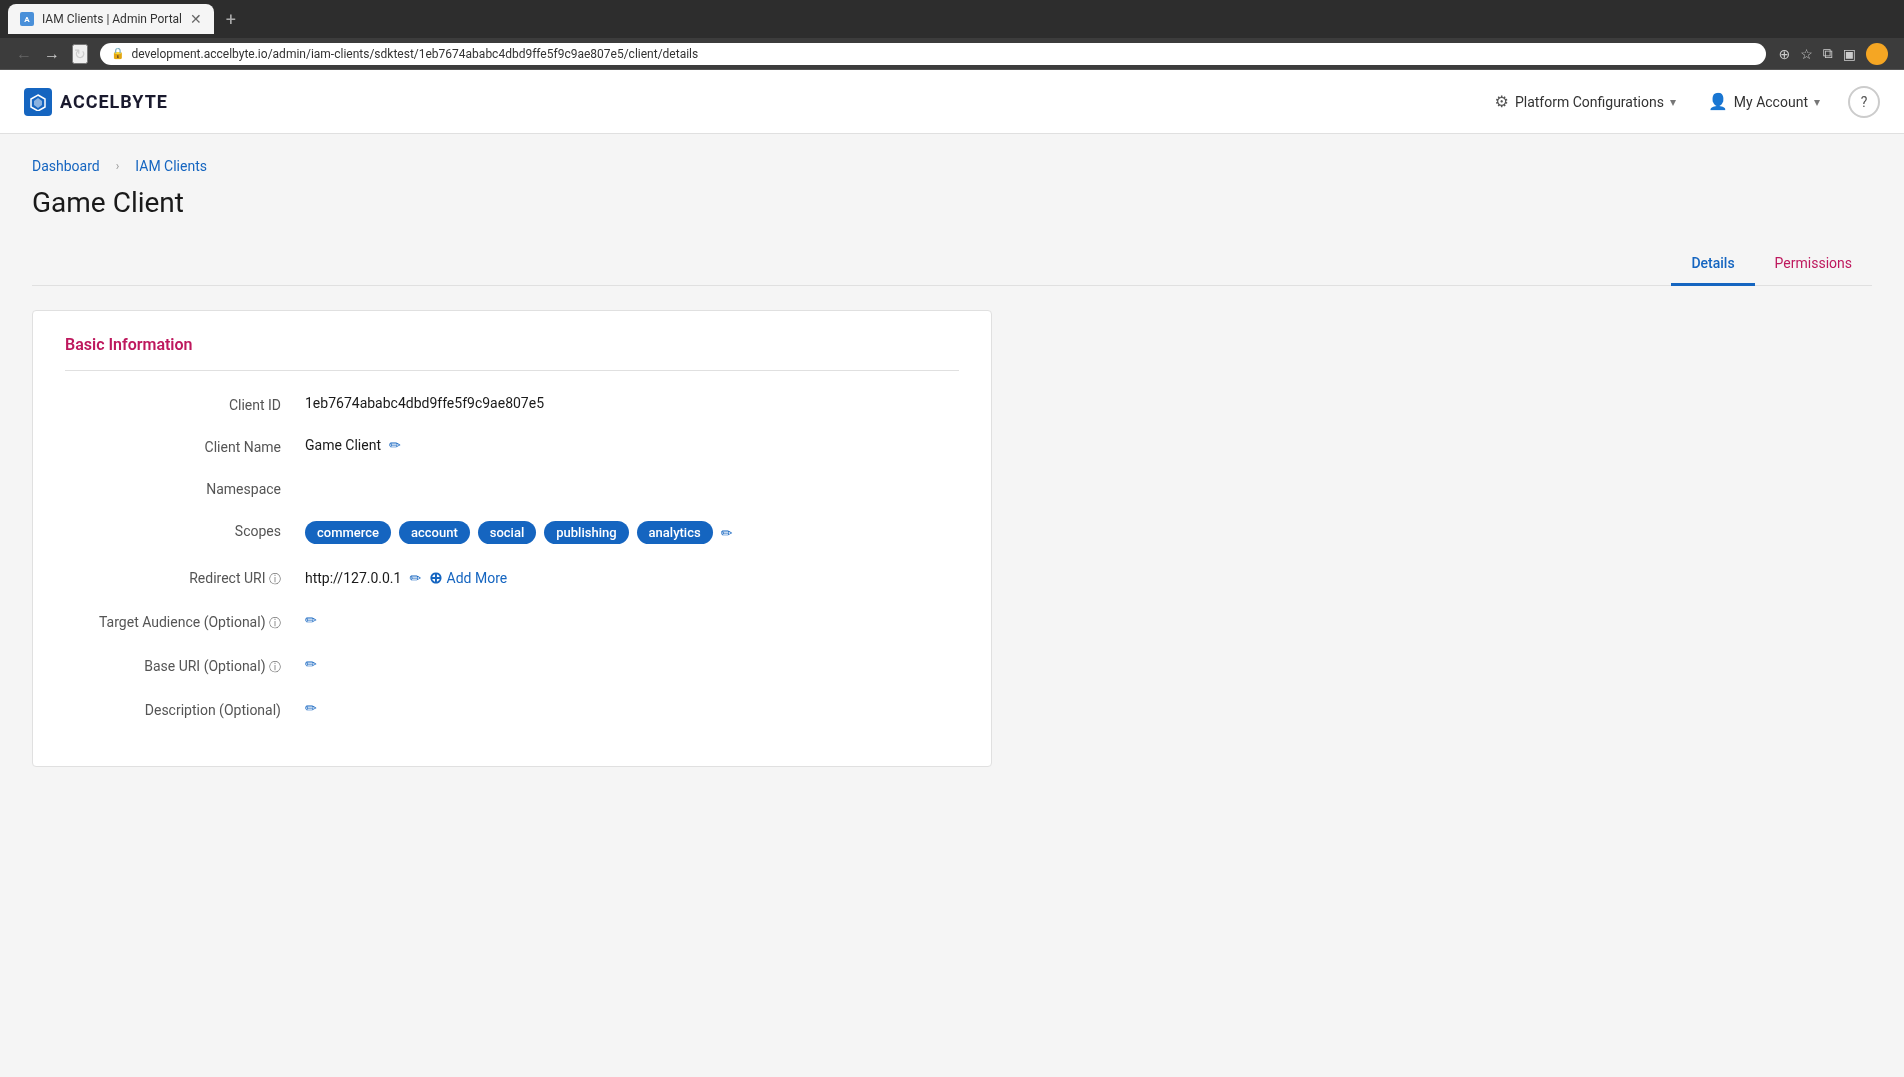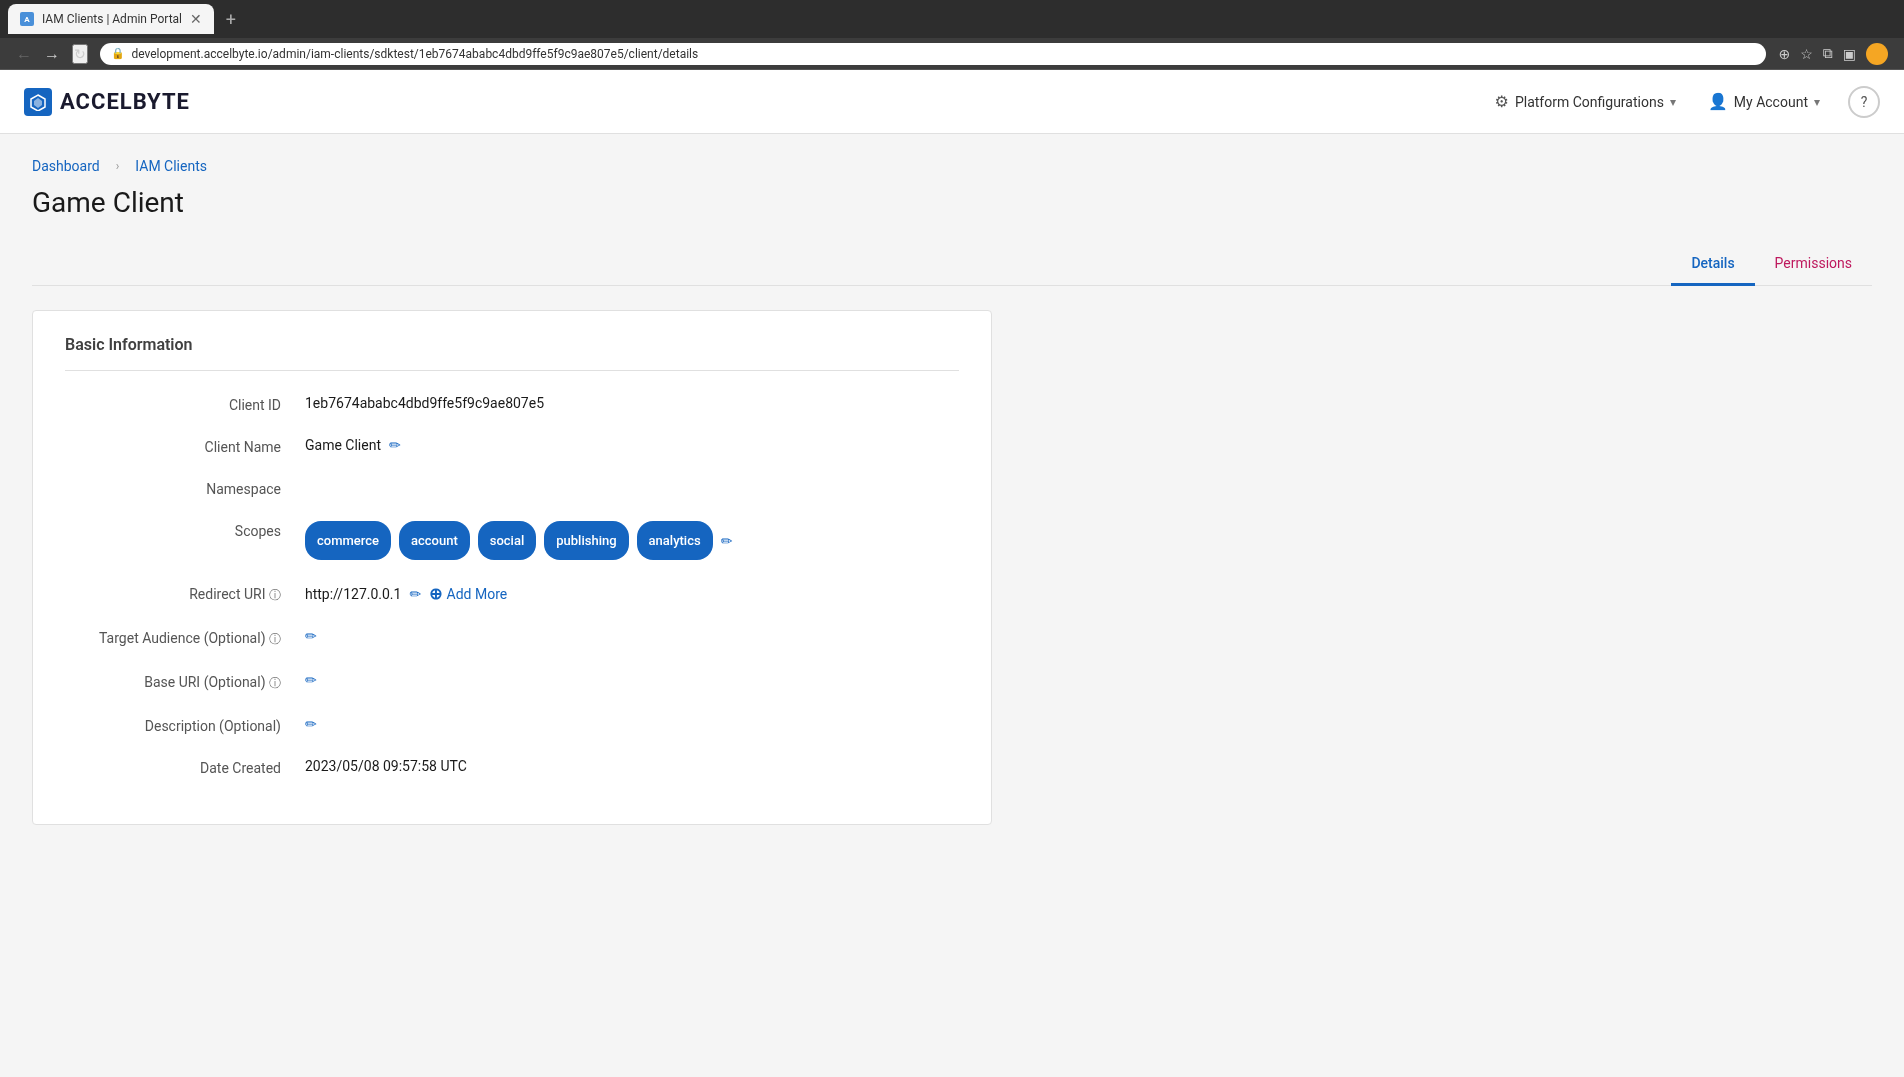--- a/index.html
+++ b/index.html
@@ -19,52 +19,52 @@
     .address-lock { color: #555; font-size: 11px; }
     .browser-actions { display: flex; gap: 10px; align-items: center; }
     .browser-action-btn { color: #ccc; font-size: 14px; cursor: pointer; }
     .profile-circle { width: 22px; height: 22px; border-radius: 50%; background: #f5a623; display: flex; align-items: center; justify-content: center; }
 
     
     .app-header { background: white; height: 64px; display: flex; align-items: center; padding: 0 24px; border-bottom: 1px solid #e0e0e0; position: relative; }
     .logo-area { display: flex; align-items: center; gap: 8px; }
     .logo-icon { width: 28px; height: 28px; background: #1565c0; border-radius: 4px; display: flex; align-items: center; justify-content: center; }
     .logo-icon svg { width: 18px; height: 18px; }
-    .logo-text { font-size: 22px; font-weight: 700; color: #1a1a2e; letter-spacing: 1px; }
+    .logo-text { font-size: 18px; font-weight: 700; color: #1a1a2e; letter-spacing: 1px; }
     .header-nav { margin-left: auto; display: flex; align-items: center; gap: 8px; }
     .header-nav-item { display: flex; align-items: center; gap: 6px; padding: 8px 12px; border-radius: 4px; cursor: pointer; color: #333; font-size: 14px; }
     .header-nav-icon { color: #555; font-size: 16px; }
     .header-help { width: 32px; height: 32px; border-radius: 50%; border: 2px solid #ccc; display: flex; align-items: center; justify-content: center; color: #555; font-size: 14px; cursor: pointer; margin-left: 8px; }
     .chevron-down { font-size: 12px; color: #777; }
 
     
     .main-content { padding: 24px 32px; }
     .breadcrumb { display: flex; align-items: center; gap: 16px; font-size: 14px; color: #555; margin-bottom: 12px; }
     .breadcrumb-link { color: #1565c0; text-decoration: none; cursor: pointer; }
     .breadcrumb-sep { color: #999; font-size: 12px; }
     .page-title { font-size: 28px; font-weight: 400; color: #1a1a1a; margin-bottom: 24px; }
 
     
     .tabs { display: flex; border-bottom: 1px solid #e0e0e0; margin-bottom: 0; justify-content: flex-end; }
     .tab { padding: 12px 20px; font-size: 14px; cursor: pointer; color: #be185d; border-bottom: 3px solid transparent; margin-bottom: -1px; }
     .tab.active { color: #1565c0; border-bottom-color: #1565c0; font-weight: 500; }
 
     
     .card { background: white; border-radius: 4px; border: 1px solid #e0e0e0; padding: 24px 32px; max-width: 960px; margin: 24px 0; }
-    .card-title { font-size: 16px; font-weight: 600; color: #404040; margin-bottom: 24px; padding-bottom: 16px; border-bottom: 1px solid #e0e0e0; }
+    .card-title { font-size: 16px; font-weight: 600; color: #be185d; margin-bottom: 24px; padding-bottom: 16px; border-bottom: 1px solid #e0e0e0; }
 
     
     .field-row { display: flex; align-items: flex-start; margin-bottom: 24px; }
     .field-label { width: 240px; text-align: right; padding-right: 24px; font-size: 14px; color: #555; padding-top: 2px; flex-shrink: 0; }
     .field-value { flex: 1; font-size: 14px; color: #1a1a1a; display: flex; align-items: center; gap: 8px; flex-wrap: wrap; text-align: right; }
     .edit-icon { color: #1565c0; cursor: pointer; font-size: 14px; }
     .info-icon { color: #777; font-size: 12px; cursor: help; }
 
     
-    .scope-tag { background: #1565c0; color: white; padding: 12px 12px; border-radius: 16px; font-size: 13px; font-weight: 500; }
+    .scope-tag { background: #1565c0; color: white; padding: 4px 12px; border-radius: 16px; font-size: 13px; font-weight: 500; }
 
     
     .add-more-link { color: #1565c0; font-size: 14px; cursor: pointer; display: flex; align-items: center; gap: 4px; }
     .add-more-icon { font-size: 16px; font-weight: bold; }
 
     
     .uri-row { display: flex; flex-direction: row; gap: 8px; }
     .uri-line { display: flex; align-items: center; gap: 8px; }
   </style>
 </head>
@@ -219,20 +219,16 @@
       </div>
     </div>
 
     <div class="field-row">
       <div class="field-label">Description (Optional)</div>
       <div class="field-value">
         <span class="edit-icon">✏</span>
       </div>
     </div>
 
-    <div class="field-row">
-      <div class="field-label">Date Created</div>
-      <div class="field-value">2023/05/08 09:57:58 UTC</div>
-    </div>
 
   </div>
 
 </div>
 
 </body></html>

